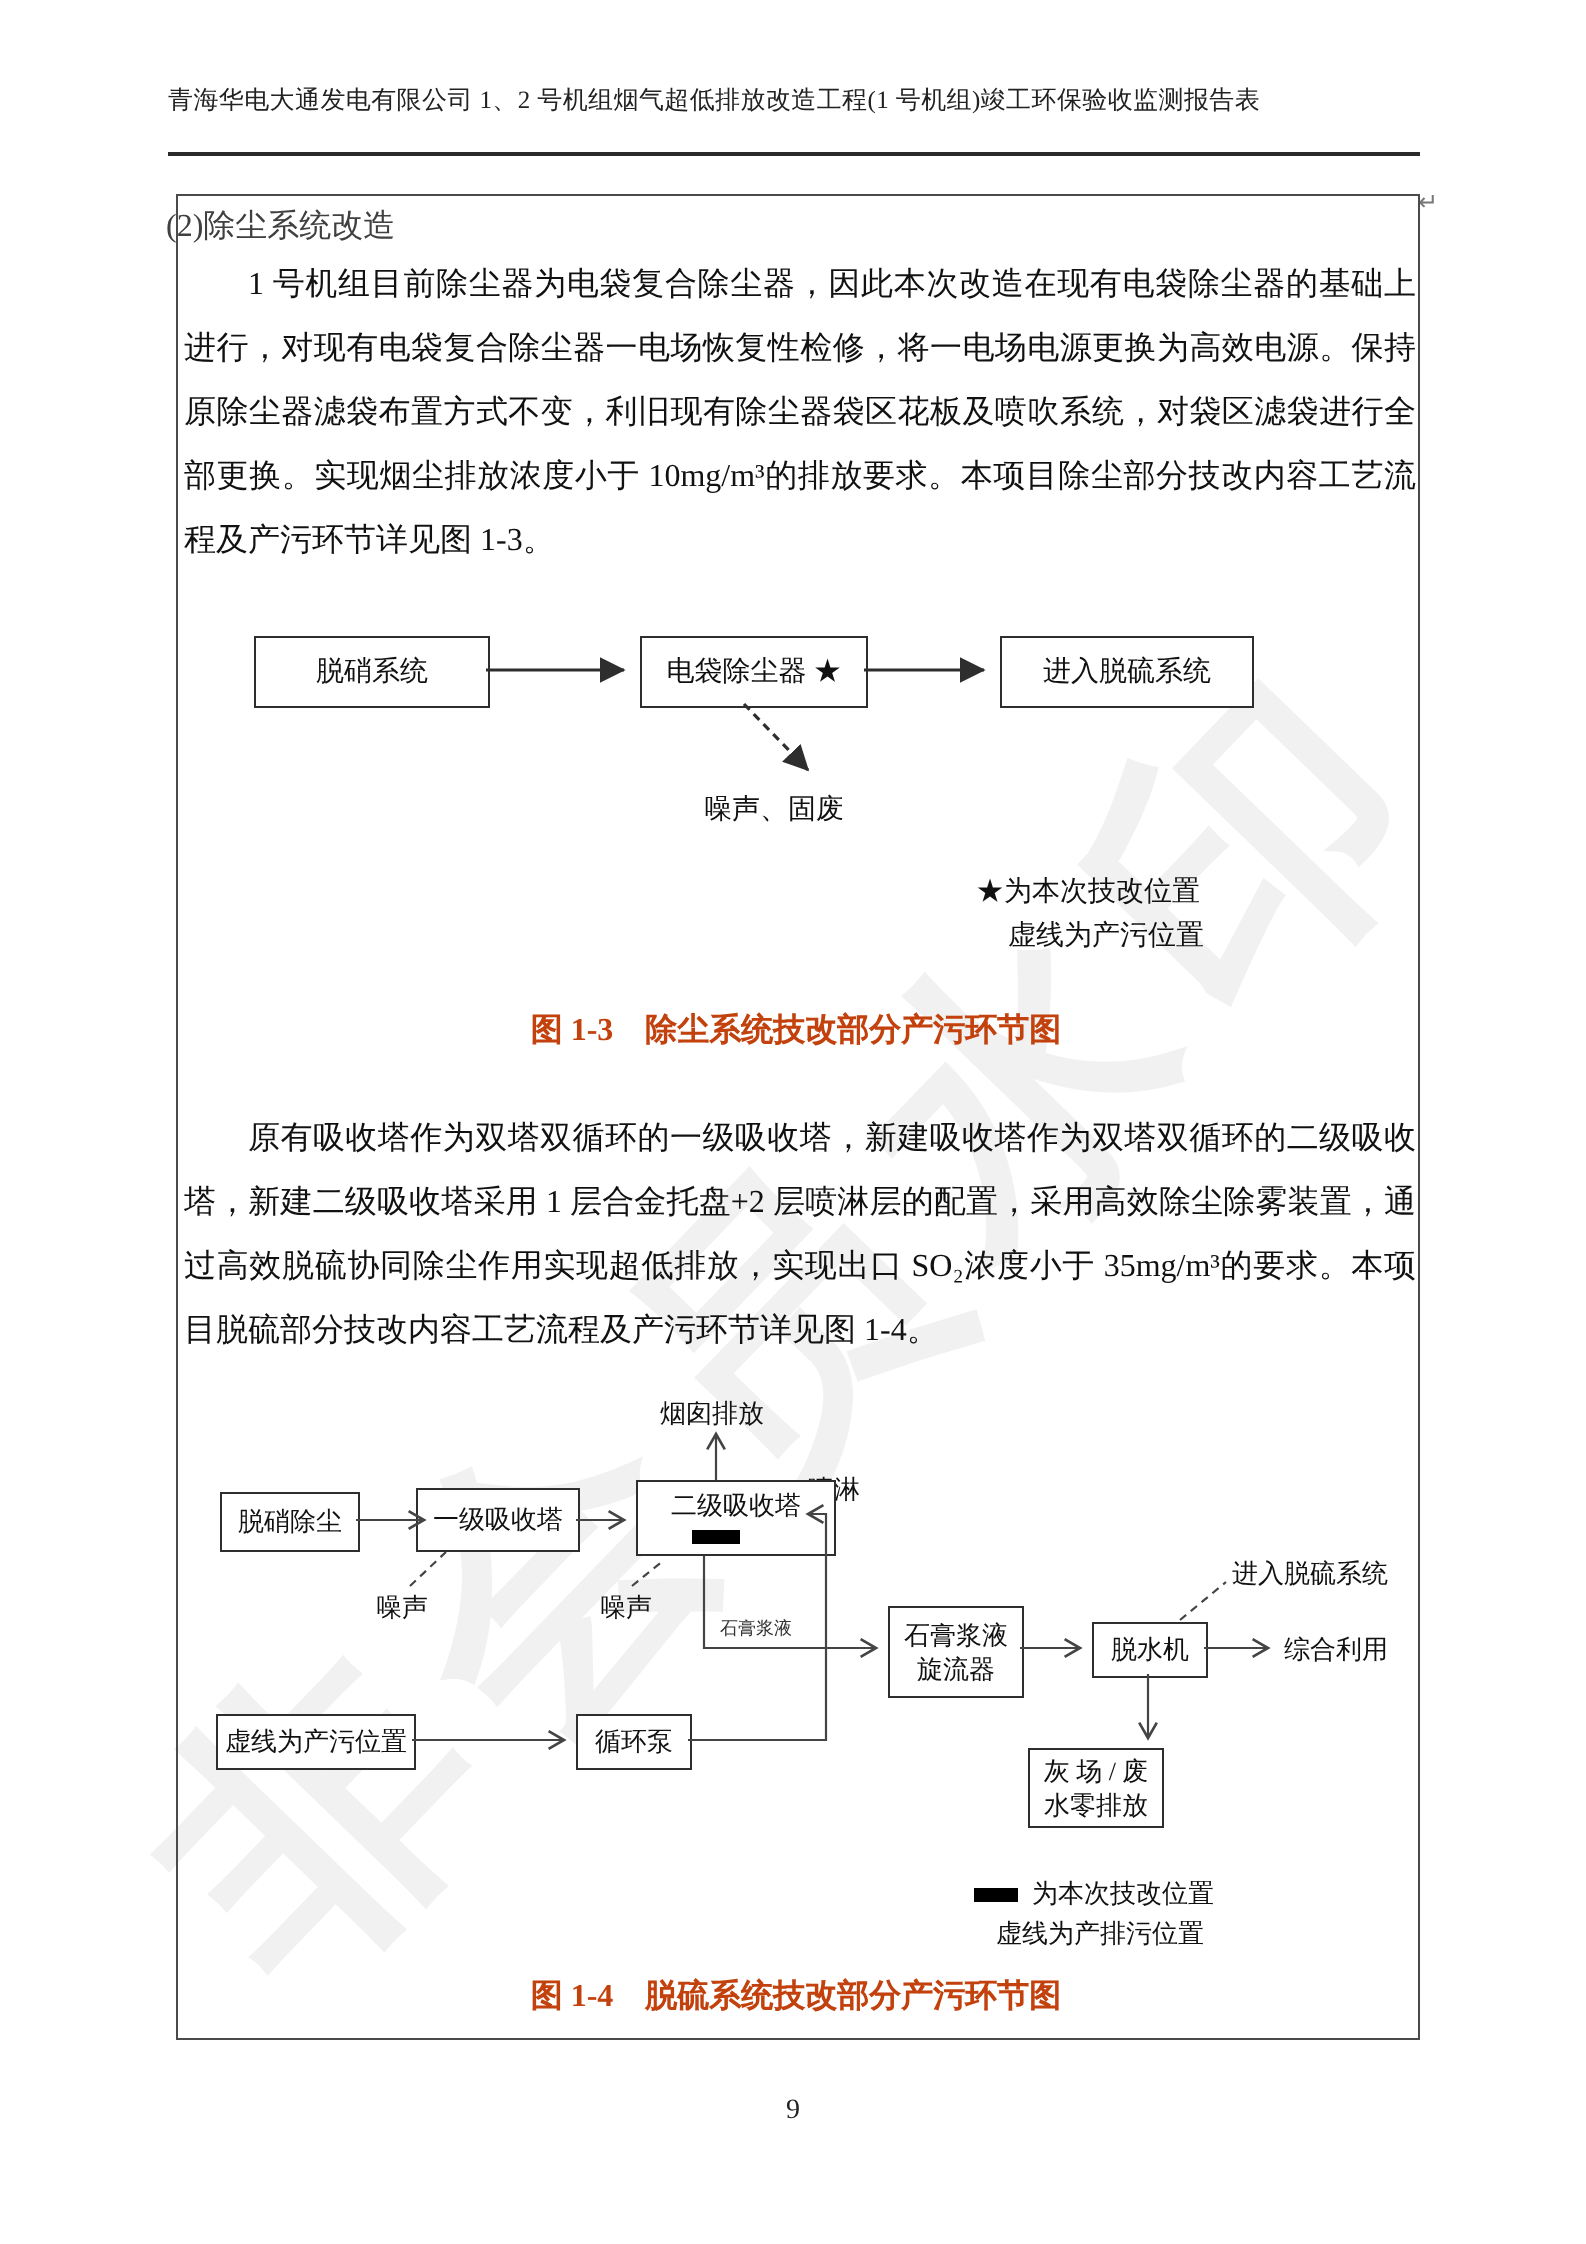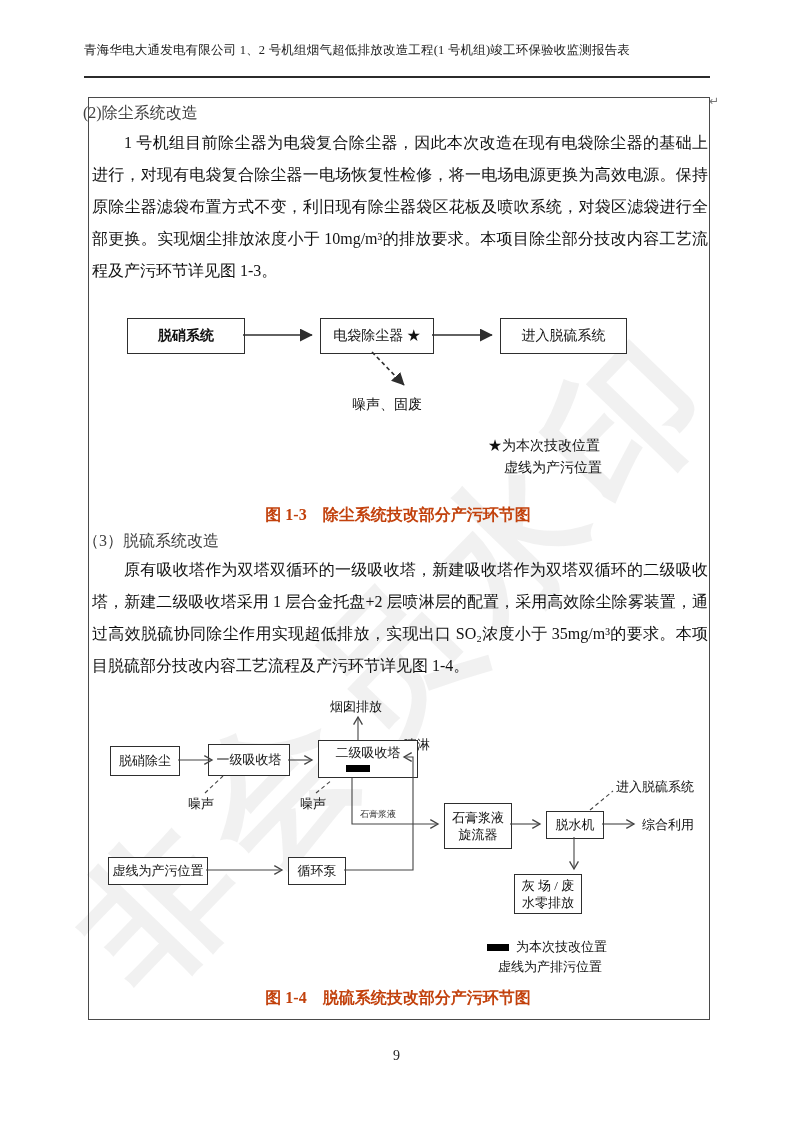--- a/index.html
+++ b/index.html
@@ -85,29 +85,28 @@
   <div class="abs hdr-rule"></div>
   <div class="abs anchor-mark">↵</div>
 
   <div class="abs watermark">非会员水印</div>
 
   <div class="abs content-box"></div>
 
   <div class="abs sec-heading" style="top:103px;">(2)除尘系统改造</div>
   <div class="abs body-par" style="top:127px;">1 号机组目前除尘器为电袋复合除尘器，因此本次改造在现有电袋除尘器的基础上进行，对现有电袋复合除尘器一电场恢复性检修，将一电场电源更换为高效电源。保持原除尘器滤袋布置方式不变，利旧现有除尘器袋区花板及喷吹系统，对袋区滤袋进行全部更换。实现烟尘排放浓度小于 10mg/m³的排放要求。本项目除尘部分技改内容工艺流程及产污环节详见图 1-3。</div>
 
-  <div class="abs flow-box" style="left:127px;top:318px;width:116px;height:34px;font-weight:bold;">脱硝系统</div>
+  <div class="abs flow-box" style="left:127px;top:318px;width:116px;height:34px;">脱硝系统</div>
   <div class="abs flow-box" style="left:500px;top:318px;width:125px;height:34px;">进入脱硫系统</div>
   <div class="abs flow-box" style="left:320px;top:318px;width:112px;height:34px;">电袋除尘器 ★</div>
   <div class="abs diag-label" style="left:352px;top:396px;">噪声、固废</div>
   <div class="abs diag-label" style="left:488px;top:437px;">★为本次技改位置</div>
   <div class="abs diag-label" style="left:504px;top:459px;">虚线为产污位置</div>
   <div class="abs fig-caption" style="top:505px;">图 1-3　除尘系统技改部分产污环节图</div>
 
-  <div class="abs sec-heading" style="top:531px;">（3）脱硫系统改造</div>
   <div class="abs body-par" style="top:554px;">原有吸收塔作为双塔双循环的一级吸收塔，新建吸收塔作为双塔双循环的二级吸收塔，新建二级吸收塔采用 1 层合金托盘+2 层喷淋层的配置，采用高效除尘除雾装置，通过高效脱硫协同除尘作用实现超低排放，实现出口 SO₂浓度小于 35mg/m³的要求。本项目脱硫部分技改内容工艺流程及产污环节详见图 1-4。</div>
 
   <div class="abs diag-label sm" style="left:330px;top:698px;">烟囱排放</div>
   <div class="abs diag-label sm" style="left:404px;top:736px;">喷淋</div>
 
   <div class="abs flow-box sm" style="left:110px;top:746px;width:68px;height:28px;">脱硝除尘</div>
   <div class="abs flow-box sm" style="left:208px;top:744px;width:80px;height:30px;">一级吸收塔</div>
   <div class="abs flow-box sm" style="left:318px;top:740px;width:100px;height:38px;align-items:flex-start;padding-top:3px;box-sizing:border-box;">二级吸收塔</div>
   <div class="abs black-bar" style="left:346px;top:765px;width:24px;height:7px;"></div>
 

